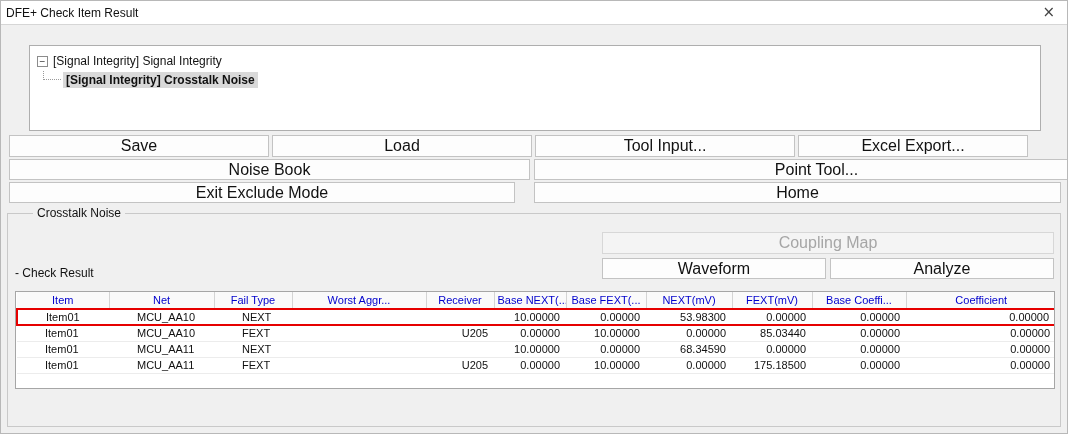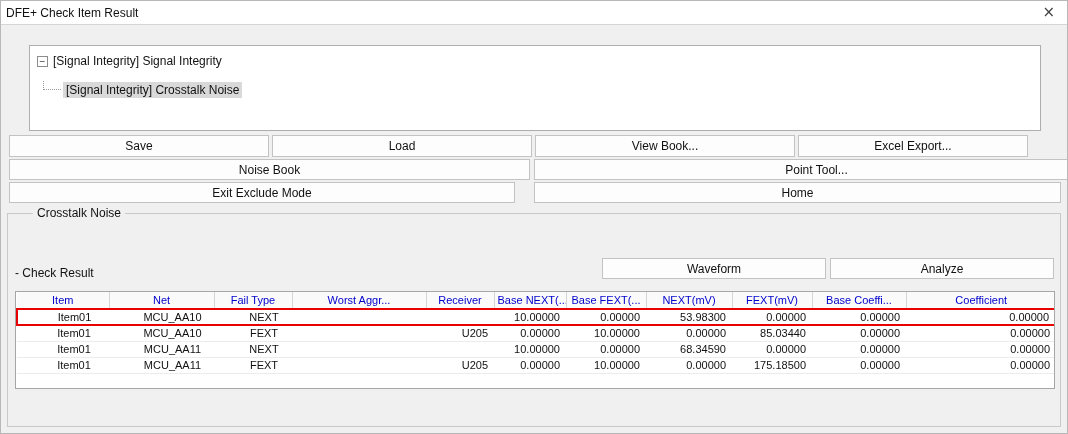--- a/index.html
+++ b/index.html
@@ -30,30 +30,30 @@
     background:#ffffff;border:1px solid #aeaeae;font-size:12px;color:#111;
     overflow:hidden;
   }
   .tree-row{display:flex;align-items:center;}
   .tree-root{margin:8px 0 0 7px;}
   .expand-box{
     width:11px;height:11px;border:1px solid #8c8c8c;background:#fff;
     font-size:10px;line-height:9px;text-align:center;color:#333;
     margin-right:5px;flex:0 0 auto;cursor:pointer;
   }
-  .tree-child{margin:14px 0 0 13px;}
+  .tree-child{margin:4px 0 0 13px;font-weight:bold;}
   .tree-connector{
     width:18px;height:9px;border-left:1px dotted #9a9a9a;border-bottom:1px dotted #9a9a9a;
     margin:-9px 2px 0 0;flex:0 0 auto;
   }
   .tree-child .label{background:#d9d9d9;padding:1px 3px;}
   
   .btn{
     position:absolute;height:22px;background:#fdfdfd;border:1px solid #c3c3c3;
-    font-family:"Liberation Sans",sans-serif;font-size:12px;color:#111;
+    font-family:"Liberation Sans",sans-serif;font-size:16px;color:#111;
     text-align:center;line-height:20px;cursor:pointer;padding:0;
   }
   .btn.disabled{background:#f4f4f4;border-color:#d7d7d7;color:#a6a6a6;cursor:default;}
   
   #btn-save{left:8px;top:134px;width:260px;}
   #btn-load{left:271px;top:134px;width:260px;}
   #btn-view-input{left:534px;top:134px;width:260px;}
   #btn-excel-export{left:797px;top:134px;width:230px;}
   
   #btn-guide-book{left:8px;top:158px;width:521px;height:21px;}
@@ -86,21 +86,21 @@
     color:var(--header-color);font-weight:normal;background:#fafafa;
     border-right:1px solid #d4d4d4;border-bottom:1px solid #b9b9b9;
     height:17px;padding:0 3px;text-align:center;overflow:hidden;white-space:nowrap;
     cursor:pointer;
   }
   th:last-child{border-right:none;}
   td{
     height:16px;padding:0 6px;color:#111;overflow:hidden;white-space:nowrap;
     border-bottom:1px solid #ececec;
   }
-  td:nth-child(-n+4){text-align:center;padding-left:28px;}
+  td:nth-child(-n+4){text-align:left;padding-left:28px;}
   td:nth-child(n+5){text-align:right;}
   tr.highlight td{
     border-top:2px solid var(--highlight-color);
     border-bottom:2px solid var(--highlight-color);
   }
   tr.highlight td:first-child{border-left:2px solid var(--highlight-color);}
   tr.highlight td:last-child{border-right:2px solid var(--highlight-color);}
 </style>
 </head>
 <body>
@@ -118,30 +118,31 @@
       <span class="label">[Signal Integrity] Signal Integrity</span>
     </div>
     <div class="tree-row tree-child">
       <span class="tree-connector"></span>
       <span class="label">[Signal Integrity] Crosstalk Noise</span>
     </div>
   </div>
 
   <button class="btn" id="btn-save">Save</button>
   <button class="btn" id="btn-load">Load</button>
-  <button class="btn" id="btn-view-input">View Book...</button>
+  <button class="btn" id="btn-view-input">Tool Input...</button>
   <button class="btn" id="btn-excel-export">Excel Export...</button>
   <button class="btn" id="btn-guide-book">Noise Book</button>
   <button class="btn" id="btn-point-tool">Point Tool...</button>
   <button class="btn" id="btn-exit-exclude">Exit Exclude Mode</button>
   <button class="btn" id="btn-home">Home</button>
 
   <div class="groupbox">
     <span class="legend">Crosstalk Noise</span>
 
+    <button class="btn disabled" id="btn-coupling-map" disabled="">Coupling Map</button>
     <button class="btn" id="btn-waveform">Waveform</button>
     <button class="btn" id="btn-analyze">Analyze</button>
 
     <span class="check-result-label">- Check Result</span>
 
     <div class="table-wrap">
       <table>
         <colgroup>
             <col style="width: 92px;">
             <col style="width: 105px;">

